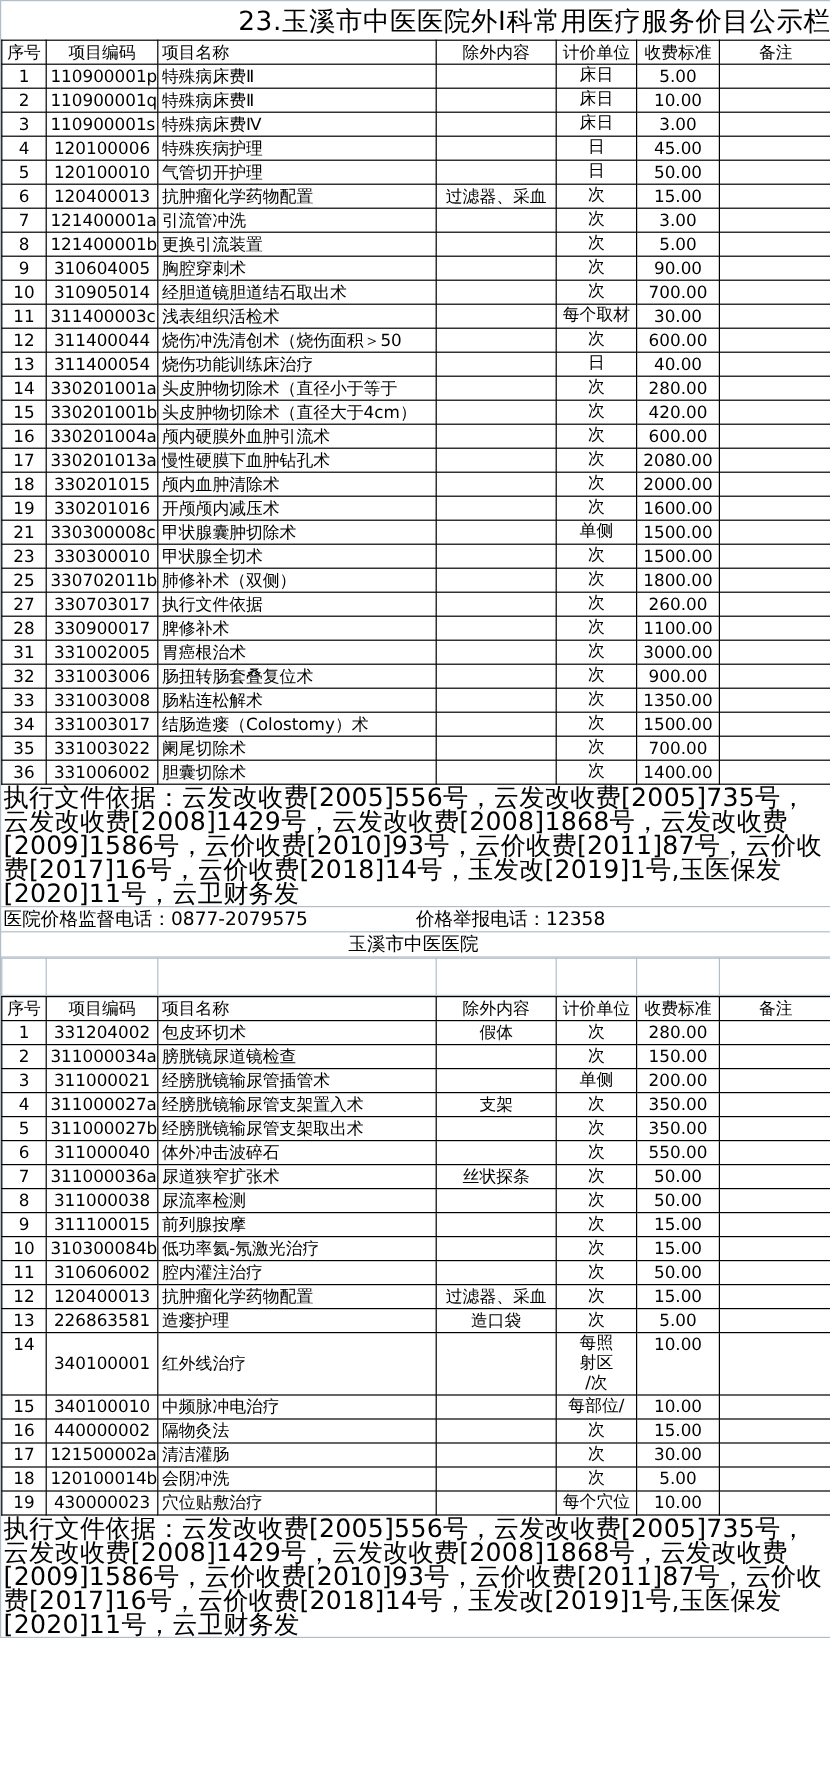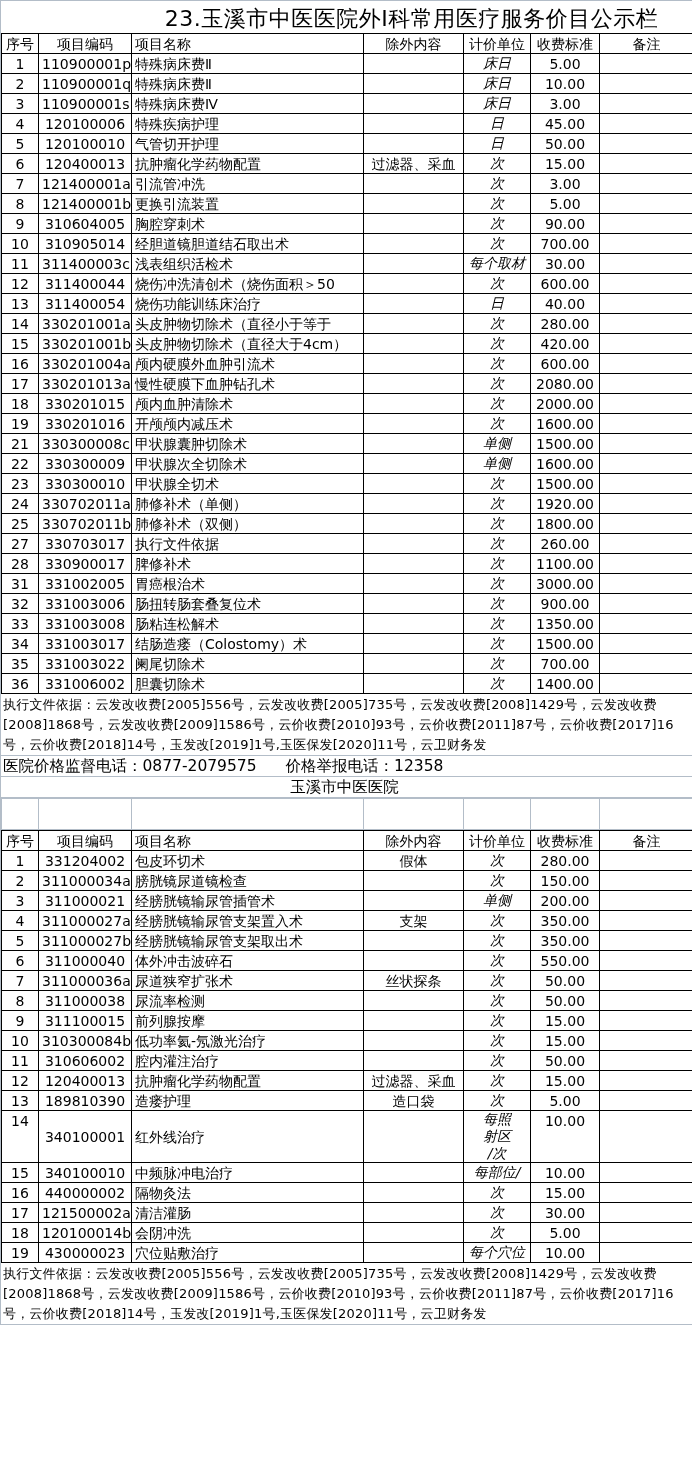--- a/index.html
+++ b/index.html
@@ -18,21 +18,21 @@
     box-sizing:border-box;
     border-top:1px solid var(--grid);
     border-left:1px solid var(--grid);
   }
   .page-title{
     box-sizing:border-box;
     height:32px;
     font-size:22px;
     line-height:26px;
     padding:5px 0 1px 130px;
-    text-align:center;
+    text-align:right;
     white-space:nowrap;
     overflow:hidden;
     letter-spacing:0.5px;
   }
   table.price-table{
     border-collapse:collapse;
     table-layout:fixed;
     width:692px;
   }
   table.price-table th,
@@ -44,41 +44,41 @@
     line-height:16px;
     padding:0 3px;
     overflow:hidden;
     white-space:nowrap;
     text-align:center;
     vertical-align:middle;
     box-sizing:content-box;
   }
   table.price-table th.name-cell,
   table.price-table td.name-cell{ text-align:left; }
-  table.price-table td.unit-cell{ white-space:pre-line; line-height:17px;font-style:italic; }
+  table.price-table td.unit-cell{ white-space:pre-line; line-height:17px; }
   table.price-table tr.tall td.seq-cell,
   table.price-table tr.tall td.fee-cell{ vertical-align:top; padding-top:2px; }
   .note-basis{
     box-sizing:border-box;
-    font-size:13px;
+    font-size:21px;
     line-height:20px;
     padding:1px 3px 0 2px;
     border-bottom:1px solid var(--grid);
     letter-spacing:0.2px;
   }
   .note-phones{
     box-sizing:border-box;
     height:21px;
     font-size:15.5px;
     line-height:20px;
     padding:0 2px;
     border-bottom:1px solid var(--grid);
     white-space:nowrap;
   }
-  .note-phones .sup{ margin-right:29px; }
+  .note-phones .sup{ margin-right:90px; }
   .note-hospital{
     box-sizing:border-box;
     height:21px;
     font-size:15.5px;
     line-height:20px;
     text-align:center;
     padding:0 4px 0 0;
     border-bottom:1px solid var(--grid);
   }
   table.spacer-table{
@@ -295,44 +295,26 @@
         <tr>
           <td class="seq-cell">21</td>
           <td class="code-cell">330300008c</td>
           <td class="name-cell">甲状腺囊肿切除术</td>
           <td class="exclusion-cell"></td>
           <td class="unit-cell">单侧</td>
           <td class="fee-cell">1500.00</td>
           <td class="remark-cell"></td>
         </tr>
         <tr>
-          <td class="seq-cell">22</td>
-          <td class="code-cell">330300009</td>
-          <td class="name-cell">甲状腺次全切除术</td>
-          <td class="exclusion-cell"></td>
-          <td class="unit-cell">单侧</td>
-          <td class="fee-cell">1600.00</td>
-          <td class="remark-cell"></td>
-        </tr>
-        <tr>
           <td class="seq-cell">23</td>
           <td class="code-cell">330300010</td>
           <td class="name-cell">甲状腺全切术</td>
           <td class="exclusion-cell"></td>
           <td class="unit-cell">次</td>
           <td class="fee-cell">1500.00</td>
-          <td class="remark-cell"></td>
-        </tr>
-        <tr>
-          <td class="seq-cell">24</td>
-          <td class="code-cell">330702011a</td>
-          <td class="name-cell">肺修补术（单侧）</td>
-          <td class="exclusion-cell"></td>
-          <td class="unit-cell">次</td>
-          <td class="fee-cell">1920.00</td>
           <td class="remark-cell"></td>
         </tr>
         <tr>
           <td class="seq-cell">25</td>
           <td class="code-cell">330702011b</td>
           <td class="name-cell">肺修补术（双侧）</td>
           <td class="exclusion-cell"></td>
           <td class="unit-cell">次</td>
           <td class="fee-cell">1800.00</td>
           <td class="remark-cell"></td>
@@ -567,21 +549,21 @@
           <td class="seq-cell">12</td>
           <td class="code-cell">120400013</td>
           <td class="name-cell">抗肿瘤化学药物配置</td>
           <td class="exclusion-cell">过滤器、采血</td>
           <td class="unit-cell">次</td>
           <td class="fee-cell">15.00</td>
           <td class="remark-cell"></td>
         </tr>
         <tr>
           <td class="seq-cell">13</td>
-          <td class="code-cell">189810390</td>
+          <td class="code-cell">226863581</td>
           <td class="name-cell">造瘘护理</td>
           <td class="exclusion-cell">造口袋</td>
           <td class="unit-cell">次</td>
           <td class="fee-cell">5.00</td>
           <td class="remark-cell"></td>
         </tr>
         <tr class="tall">
           <td class="seq-cell">14</td>
           <td class="code-cell">340100001</td>
           <td class="name-cell">红外线治疗</td>

